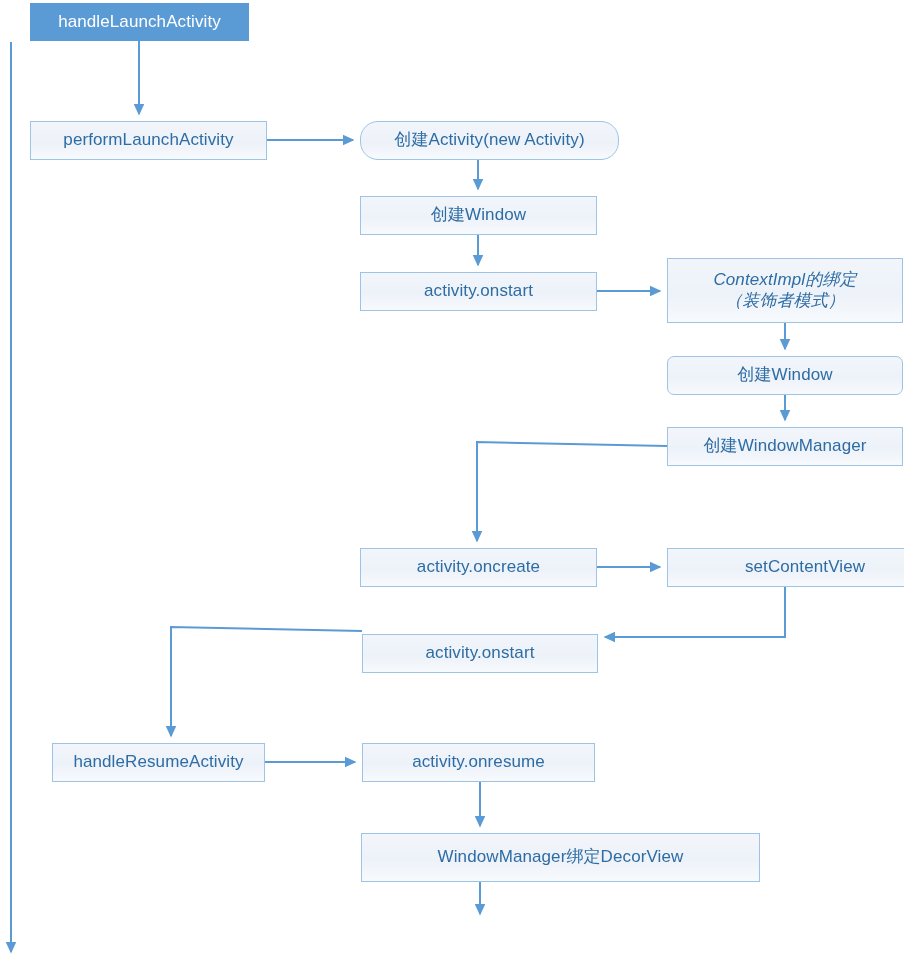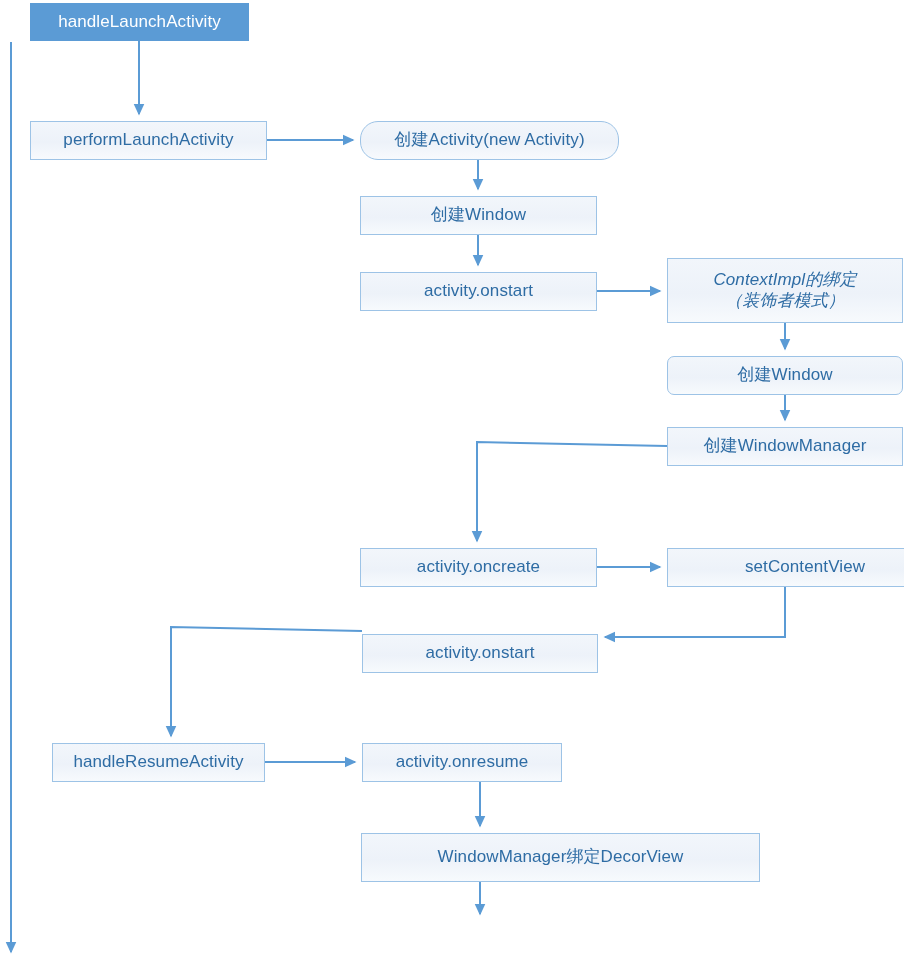--- a/index.html
+++ b/index.html
@@ -139,21 +139,21 @@
   </div>
 
   <div class="node" style="left:362px; top:618px; width:236px; height:39px;margin-top:16px;">
     <span class="label">activity.onstart</span>
   </div>
 
   <div class="node" style="left:52px; top:743px; width:213px; height:39px;">
     <span class="label">handleResumeActivity</span>
   </div>
 
-  <div class="node" style="left:362px; top:743px; width:200px; height:39px;">
+  <div class="node" style="left:362px; top:743px; width:233px; height:39px;">
     <span class="label">activity.onresume</span>
   </div>
 
   <div class="node" style="left:361px; top:833px; width:399px; height:49px;">
     <span class="label">WindowManager绑定DecorView</span>
   </div>
 
 
 </div>
 

